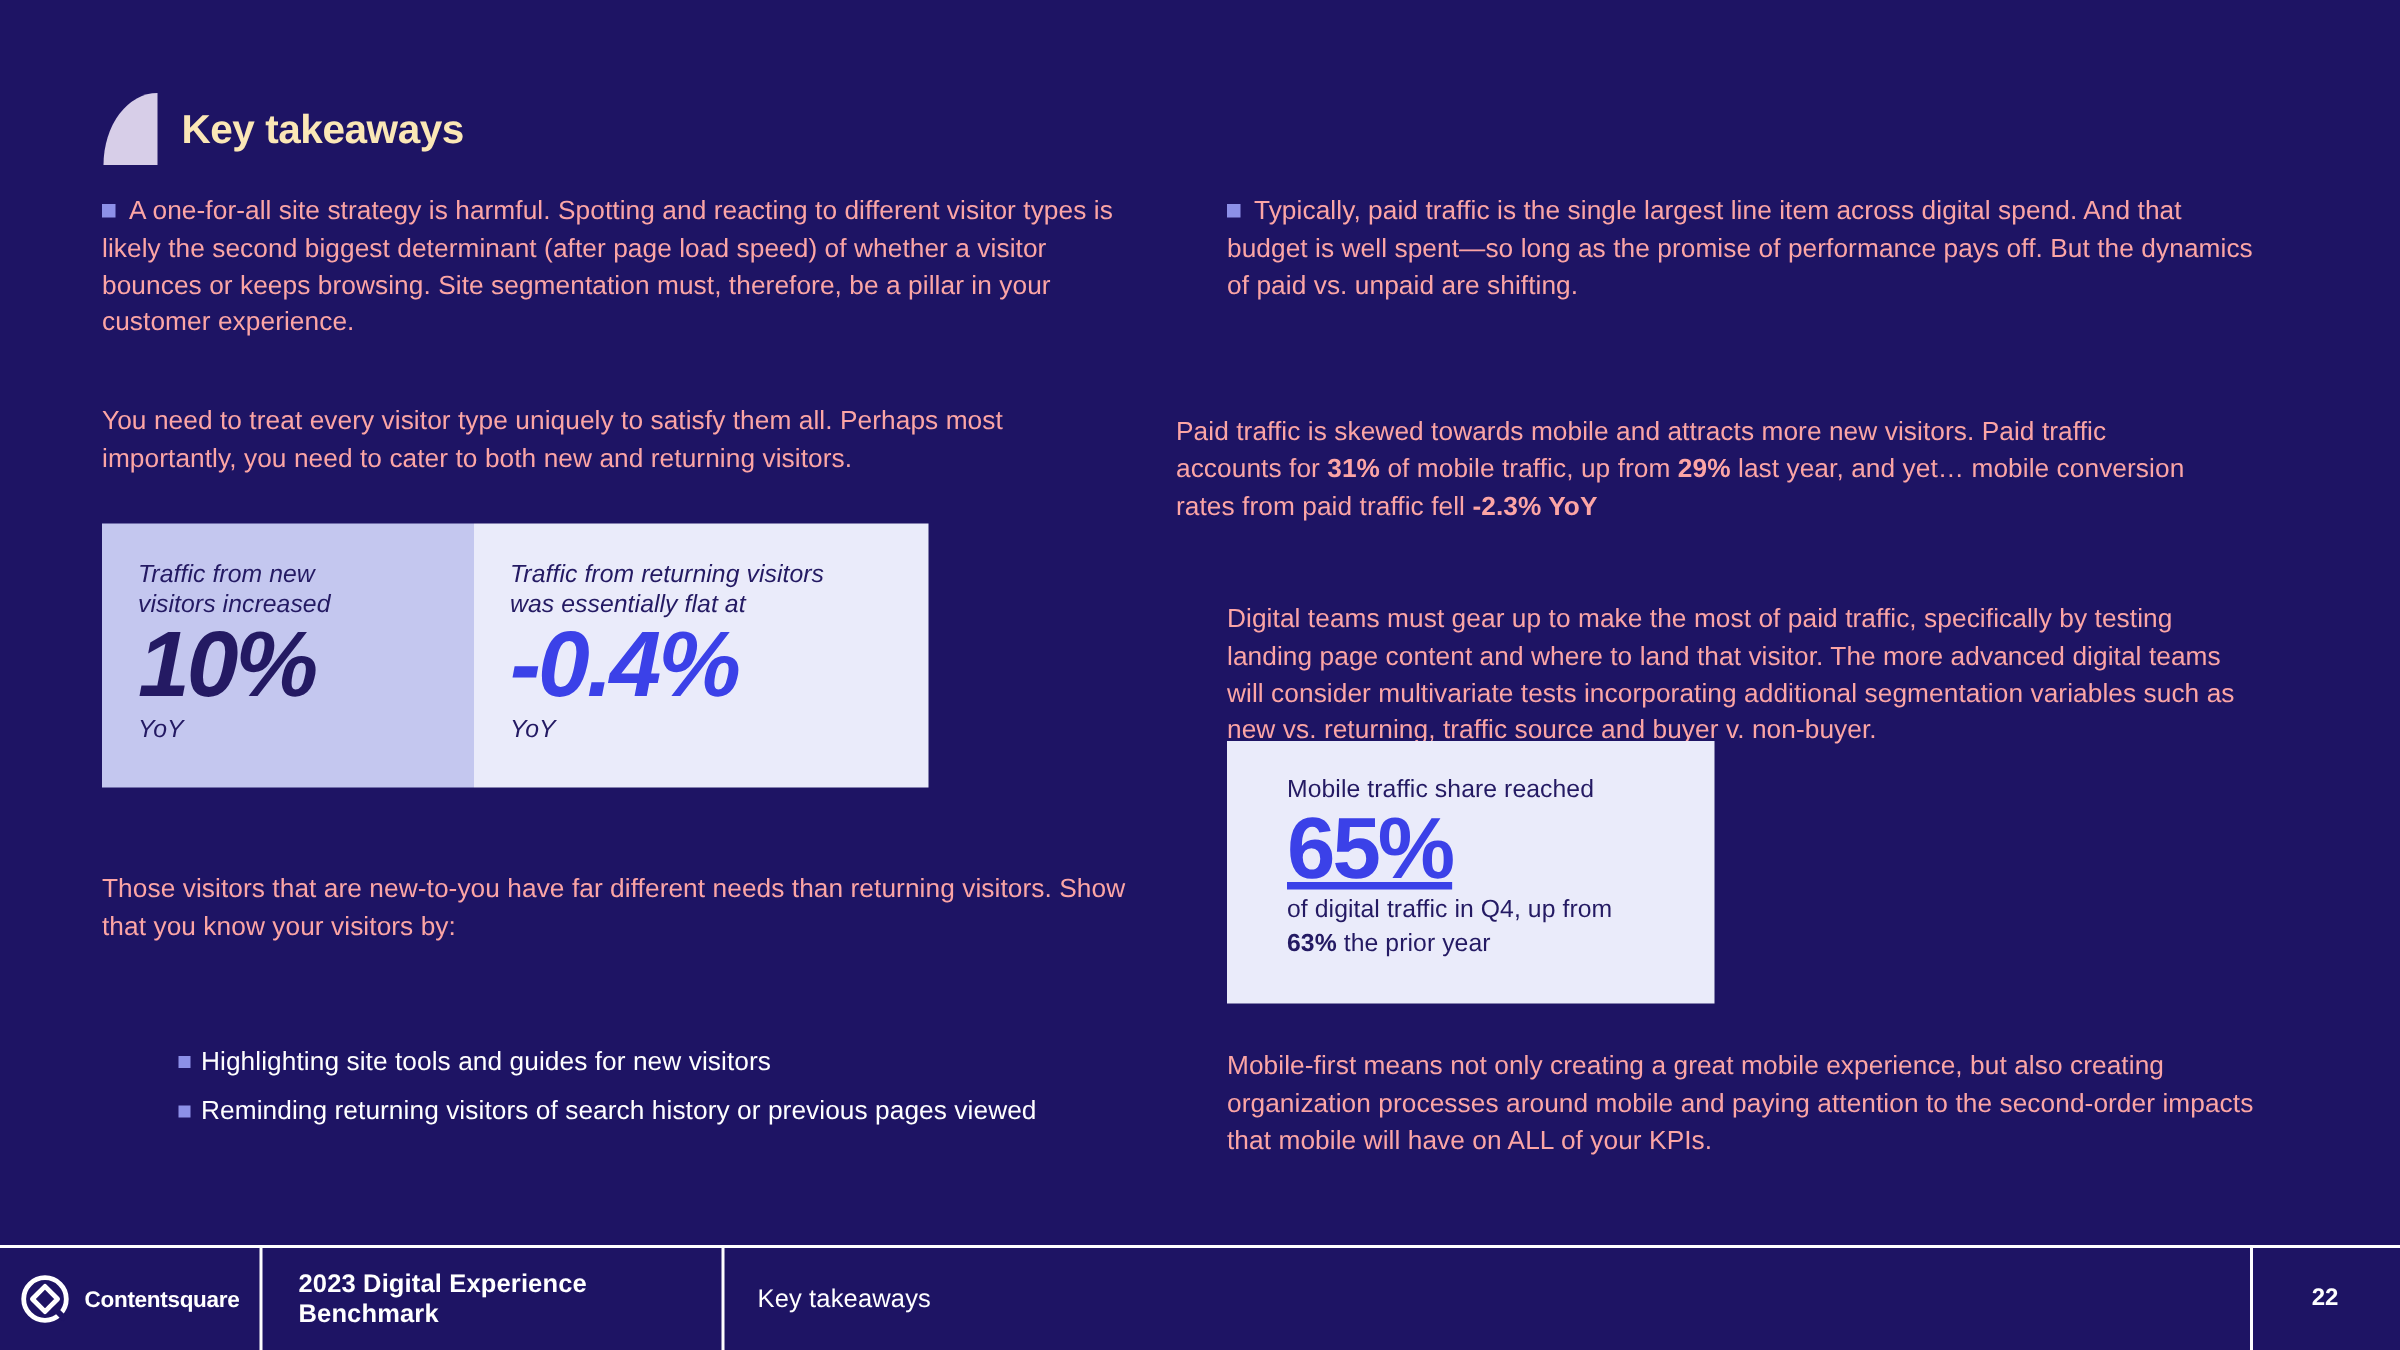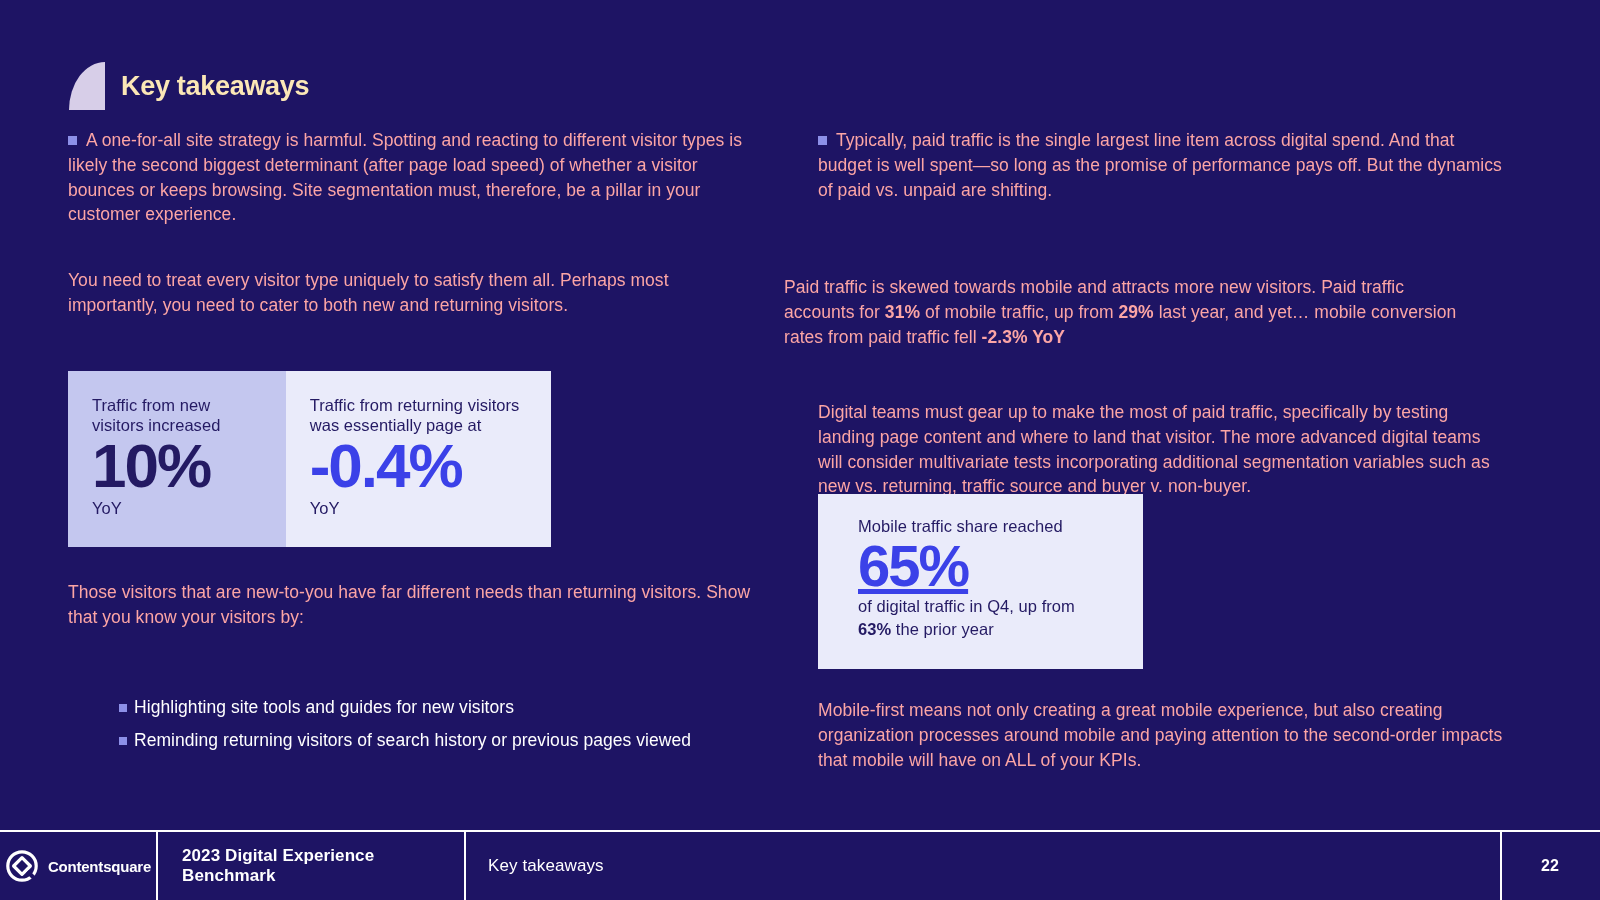--- a/index.html
+++ b/index.html
@@ -88,24 +88,25 @@
     vertical-align: 1px;
     margin-right: 9px;
   }
 
   b, strong { font-weight: bold; }
 
   
   .stat-band {
     position: absolute;
     left: 68px;
-    top: 371px;
-    width: 483px;
+    top: 349px;
+    width: 551px;
     height: 176px;
     display: flex;
+    font-style: italic;
   }
   .stat-cell {
     padding: 24px 0 0 24px;
     position: relative;
   }
   .stat-cell.a {
     width: 248px;
     background: #c4c7ef;
   }
   .stat-cell.b {
@@ -249,21 +250,21 @@
   .fcell + .fcell::before {
     content: "";
     position: absolute;
     left: 0;
     top: 0;
     bottom: 0;
     width: 2px;
     background: #ffffff;
   }
   .fcell.logo {
-    width: 156px;
+    width: 173px;
     justify-content: center;
     gap: 9px;
   }
   .fcell.report {
     width: 308px;
     padding-left: 26px;
   }
   .fcell.section {
     flex: 1;
     padding-left: 24px;
@@ -328,21 +329,21 @@
       <div class="stat-label">
         <span>Traffic from new</span><br>
         <span>visitors increased</span>
       </div>
       <div class="stat-big navy">10%</div>
       <div class="stat-sub">YoY</div>
     </div>
     <div class="stat-cell b">
       <div class="stat-label">
         <span>Traffic from returning visitors</span><br>
-        <span>was essentially page at</span>
+        <span>was essentially flat at</span>
       </div>
       <div class="stat-big blue">-0.4%</div>
       <div class="stat-sub">YoY</div>
     </div>
   </div>
 
   <div class="blk-left-3">
     <p class="body">Those visitors that are new-to-you have far different needs than returning visitors. Show that you know your visitors by:</p>
   </div>
 

